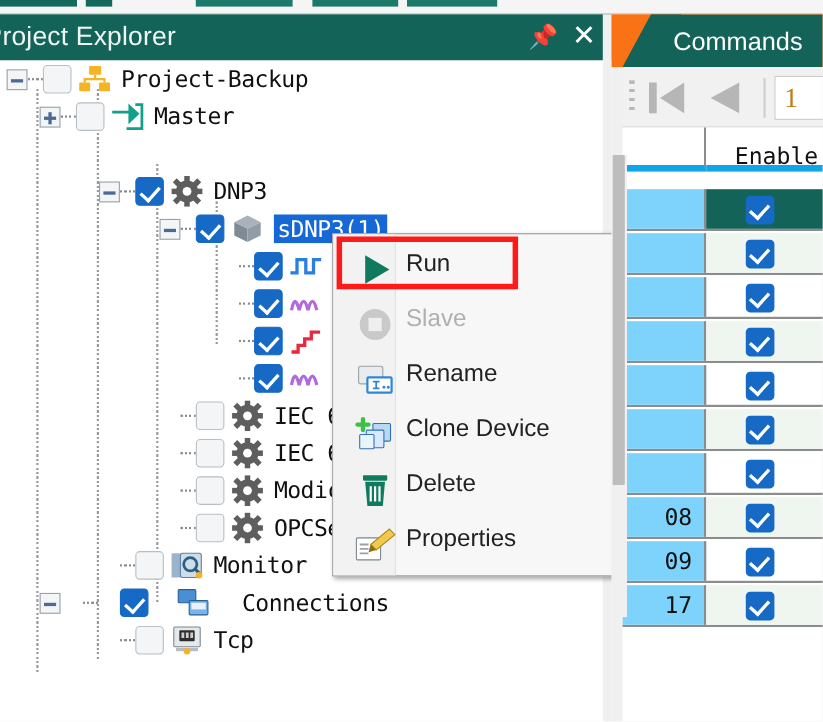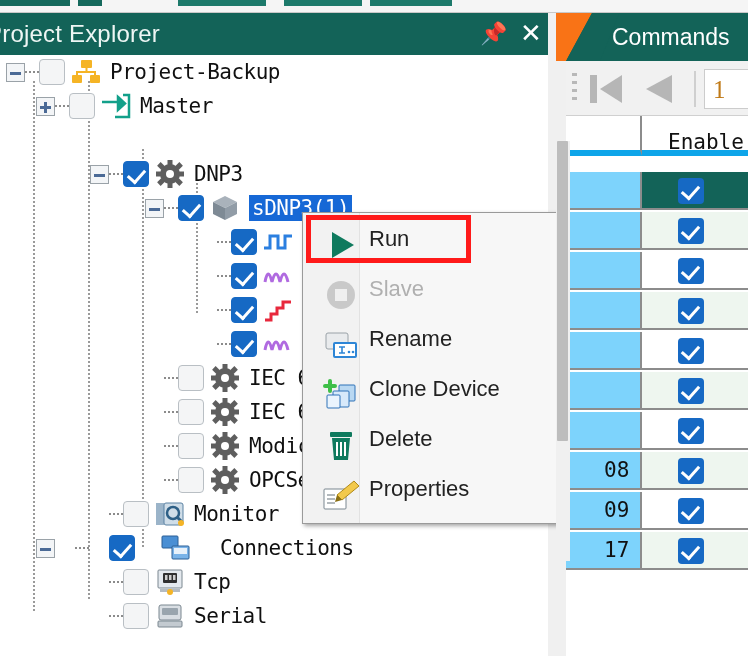--- a/index.html
+++ b/index.html
@@ -388,33 +388,20 @@
         <rect x="3" y="2" width="24" height="18" rx="1" fill="#e4e9ee" stroke="#7b8790"></rect>
         <rect x="8" y="5" width="14" height="10" rx="1" fill="#2f2f2f"></rect>
         <rect x="10" y="7" width="2.5" height="5" fill="#cfcfcf"></rect>
         <rect x="14" y="7" width="2.5" height="5" fill="#cfcfcf"></rect>
         <rect x="18" y="7" width="2.5" height="5" fill="#cfcfcf"></rect>
         <rect x="5" y="21" width="20" height="3" fill="#b5bcc2"></rect>
         <circle cx="15" cy="24" r="3" fill="#f5b425"></circle>
             </svg>
           </span>
           <span class="nlabel">Tcp</span>
-        </div>
-        <div class="node" style="left: 90px; top: 544px;">
-          <span class="spacer" style="width: 19px;"></span>
-          <span class="dots"></span>
-          <span class="cb"></span>
-          <span class="ic">
-            <svg width="30" height="28" viewBox="0 0 30 28">
-        <rect x="4" y="3" width="22" height="15" rx="2" fill="#d9dee3" stroke="#7b8790"></rect>
-        <rect x="7" y="6" width="16" height="7" rx="1" fill="#9aa5ae"></rect>
-        <rect x="3" y="19" width="24" height="6" rx="1" fill="#c3cad0" stroke="#7b8790"></rect>
-            </svg>
-          </span>
-          <span class="nlabel">Serial</span>
         </div>
       </div>
   </div>
 
   <div class="divider"></div>
 
   <div class="ctx">
     <div class="ctx-gutter"></div>
     <div id="ctx-items">
         <div class="ctx-item" style="top: 2px;">

